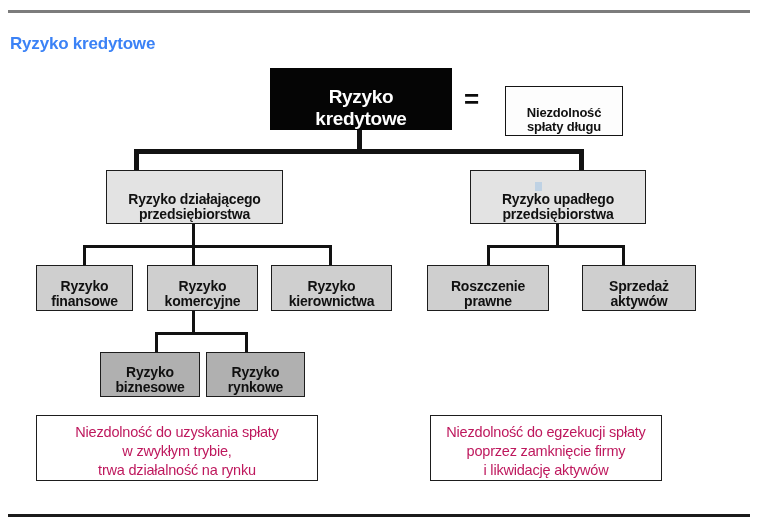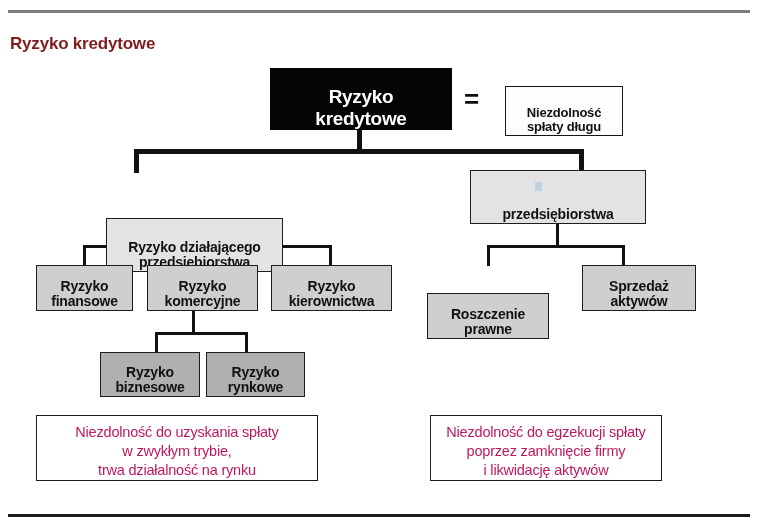--- a/index.html
+++ b/index.html
@@ -35,21 +35,21 @@
   }
 
   
   .page-title {
     position: absolute;
     left: 10px;
     top: 34px;
     font-size: 17px;
     font-weight: bold;
     letter-spacing: -0.2px;
-    color: #7f1d1d;
+    color: #3b82f6;
     white-space: nowrap;
   }
 
   
   .node {
     position: absolute;
     box-sizing: border-box;
     display: flex;
     align-items: flex-end;
     justify-content: center;
@@ -168,29 +168,30 @@
 
 <div class="equals" style="left:464px; top:84px;">=</div>
 
 <div class="node node-white" style="left:505px; top:86px; width:118px; height:50px;">
   <div>
     <span>Niezdolność</span>
     <span>spłaty długu</span>
   </div>
 </div>
 
-<div class="node node-l2" style="left:106px; top:170px; width:177px; height:54px;margin-top:48px;">
+<div class="node node-l2" style="left:106px; top:170px; width:177px; height:54px;">
   <div>
     <span>Ryzyko działającego</span>
     <span>przedsiębiorstwa</span>
   </div>
 </div>
 
 <div class="node node-l2" style="left:470px; top:170px; width:176px; height:54px;">
   <div>
+    <span>Ryzyko upadłego</span>
     <span>przedsiębiorstwa</span>
   </div>
 </div>
 <div class="speck"></div>
 
 <div class="node node-l3" style="left:36px; top:265px; width:97px; height:46px;">
   <div>
     <span>Ryzyko</span>
     <span>finansowe</span>
   </div>
@@ -203,21 +204,21 @@
   </div>
 </div>
 
 <div class="node node-l3" style="left:271px; top:265px; width:121px; height:46px;">
   <div>
     <span>Ryzyko</span>
     <span>kierownictwa</span>
   </div>
 </div>
 
-<div class="node node-l3" style="left:427px; top:265px; width:122px; height:46px;margin-top:28px;">
+<div class="node node-l3" style="left:427px; top:265px; width:122px; height:46px;">
   <div>
     <span>Roszczenie</span>
     <span>prawne</span>
   </div>
 </div>
 
 <div class="node node-l3" style="left:566px; top:265px; width:114px; height:46px;margin-left:16px;">
   <div>
     <span>Sprzedaż</span>
     <span>aktywów</span>

